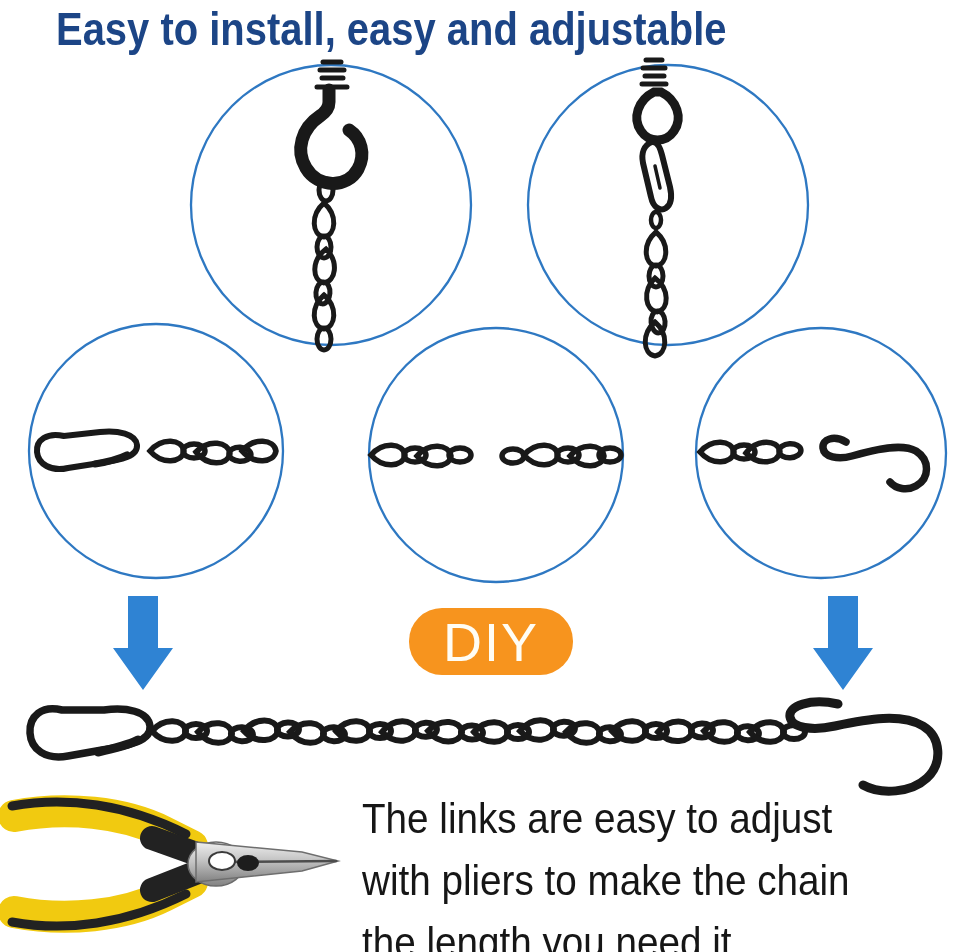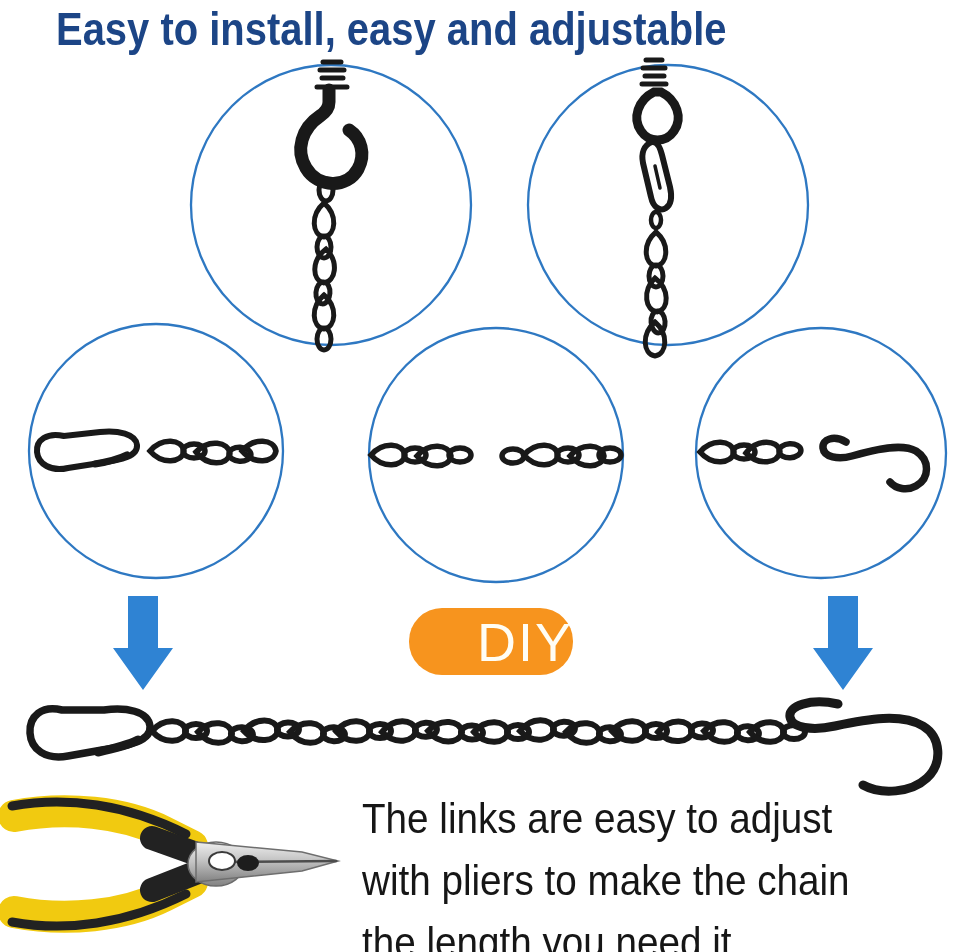--- a/index.html
+++ b/index.html
@@ -11,21 +11,21 @@
   .headline {
     position:absolute; top:1px; left:56px; margin:0;
     font-size:47px; font-weight:600; white-space:nowrap;
     color:var(--title-blue, #1c4586);
     transform:scaleX(.85); transform-origin:0 50%;
   }
   svg.art { position:absolute; left:0; top:0; width:954px; height:952px; }
   .diy {
     position:absolute; left:409px; top:608px; width:164px; height:67px;
     background:var(--badge-orange, #f7941e); border-radius:33px;
-    display:flex; align-items:center; justify-content:flex-end;
+    display:flex; align-items:center; justify-content:center;
     color:var(--badge-text, #fffdf4); font-size:54px; font-weight:500;
     letter-spacing:2px;
   }
   .desc { position:absolute; left:362px; top:788px; color:var(--body-text, #161616); }
   .dline {
     font-size:42px; line-height:62px; white-space:nowrap;
     transform:scaleX(.92); transform-origin:0 50%;
   }
 </style>
 </head>

